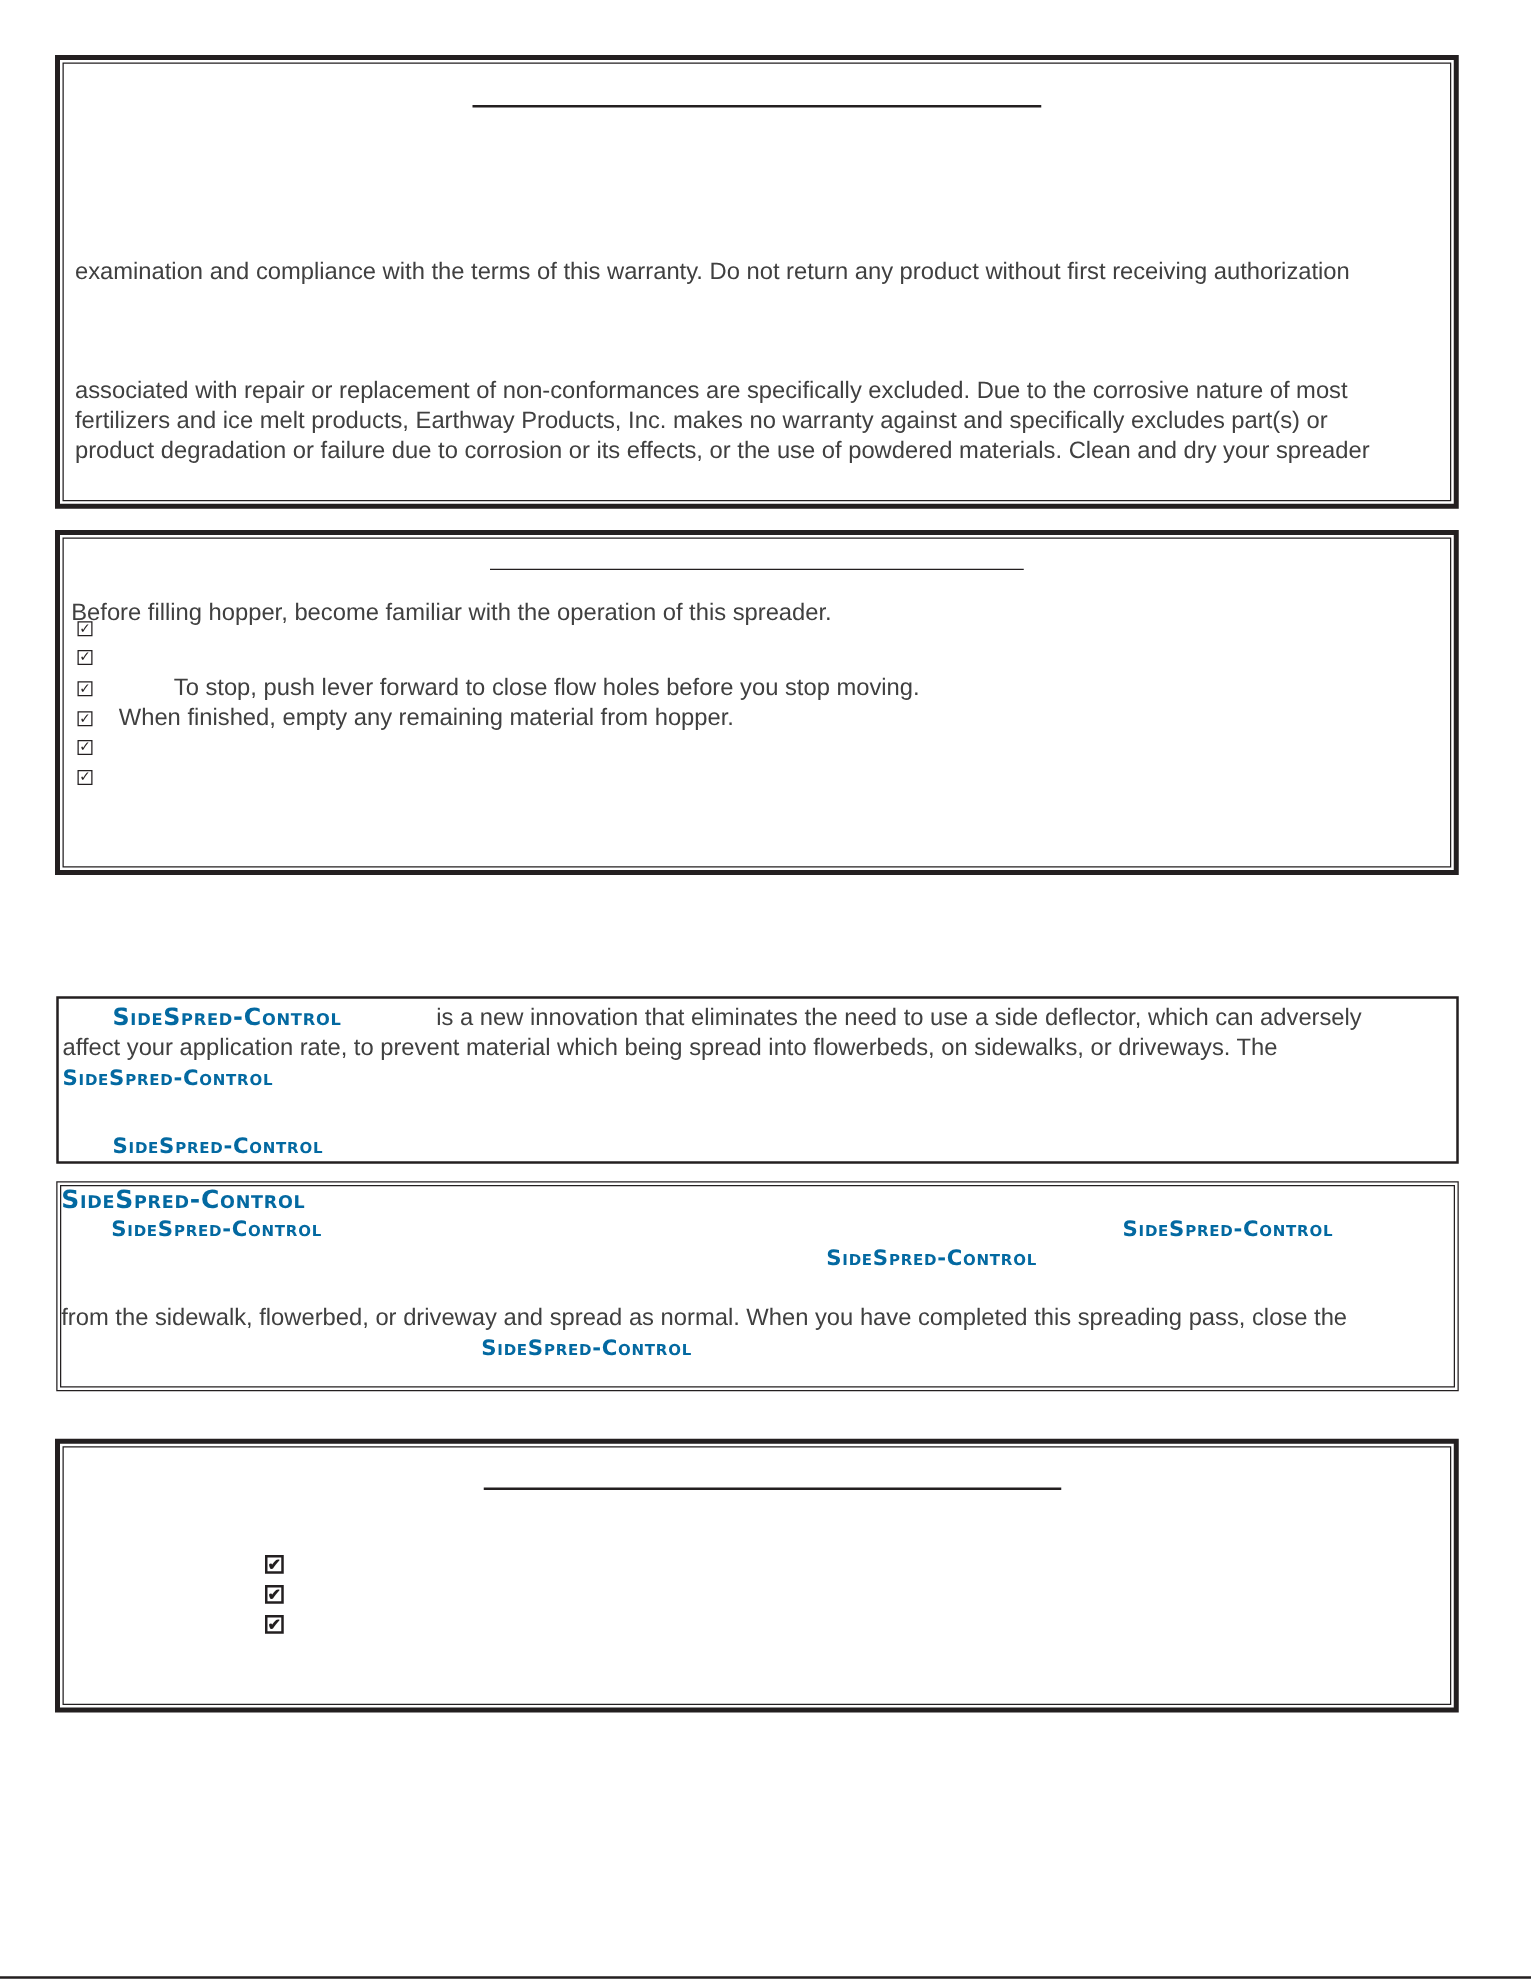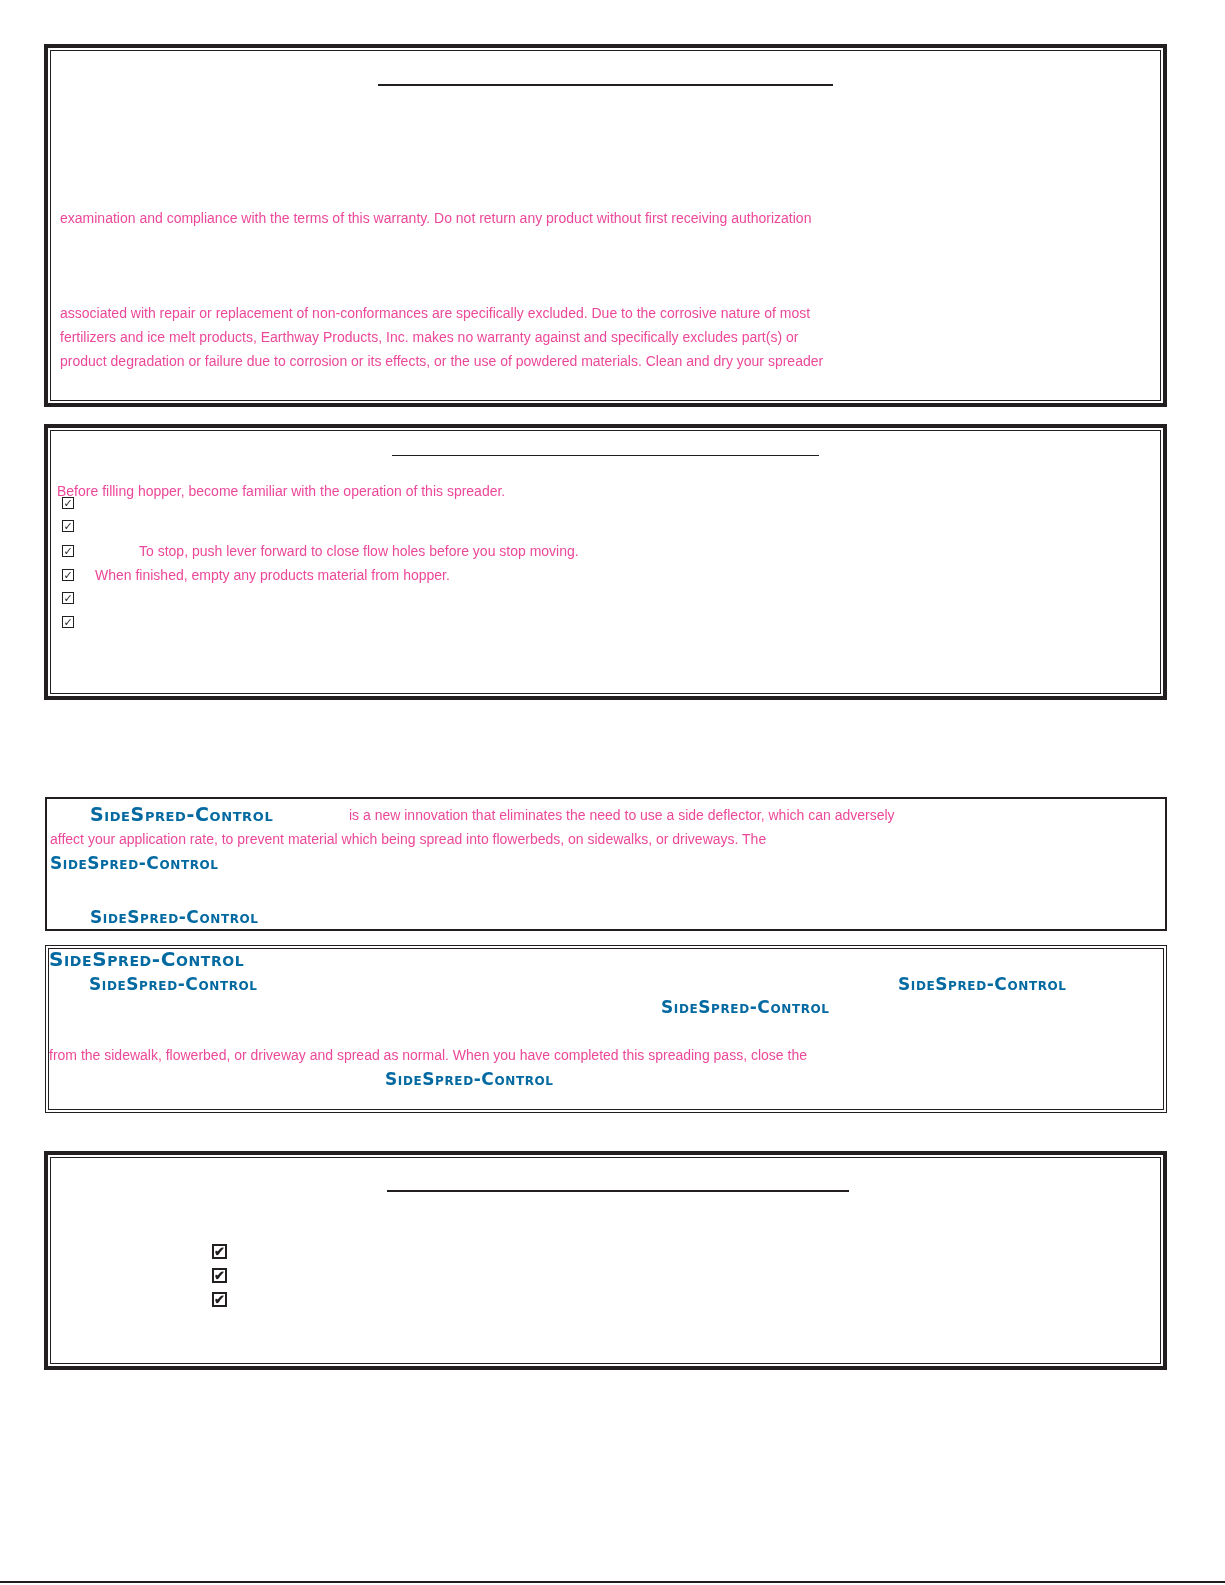--- a/index.html
+++ b/index.html
@@ -29,24 +29,24 @@
     .sbox {
       position: absolute;
       box-sizing: border-box;
       border: 2px solid #231f20;
       background: #fff;
     }
     .rule { position: absolute; height: 2px; background: #231f20; }
     .rule.thin { height: 1px; }
     .line {
       position: absolute;
-      font-size: 14px;
+      font-size: 19px;
       line-height: 22px;
       white-space: nowrap;
-      color: #ec4899;
+      color: #404040;
     }
     .brand {
       position: absolute;
       font-family: "DejaVu Sans", sans-serif;
       font-weight: bold;
       font-variant: small-caps;
       font-size: 19px;
       line-height: 22px;
       letter-spacing: 0.6px;
       white-space: nowrap;
@@ -87,21 +87,21 @@
 <div class="rule thin" style="left:392px; top:455px; width:427px;"></div>
 <div class="line" style="left:57px; top:459px;margin-top:21px;">Before filling hopper, become familiar with the operation of this spreader.</div>
 
 <div class="chk" style="left:62px; top:497px;">✓</div>
 <div class="line" style="left:95px; top:492px;"></div>
 <div class="chk" style="left:62px; top:520px;">✓</div>
 <div class="line" style="left:95px; top:515px;"></div>
 <div class="chk" style="left:62px; top:545px;">✓</div>
 <div class="line" style="left:95px; top:540px;margin-left:44px;">To stop, push lever forward to close flow holes before you stop moving.</div>
 <div class="chk" style="left:62px; top:569px;">✓</div>
-<div class="line" style="left:95px; top:564px;">When finished, empty any products material from hopper.</div>
+<div class="line" style="left:95px; top:564px;">When finished, empty any remaining material from hopper.</div>
 <div class="chk" style="left:62px; top:592px;">✓</div>
 <div class="line" style="left:95px; top:587px;"></div>
 <div class="chk" style="left:62px; top:616px;">✓</div>
 <div class="line" style="left:95px; top:611px;"></div>
 
 <div class="sbox" style="left:45px; top:797px; width:1122px; height:134px;"></div>
 <div class="brand" style="left:90px; top:803px;">SideSpred-Control</div>
 <div class="line" style="left:349px; top:804px;">is a new innovation that eliminates the need to use a side deflector, which can adversely</div>
 <div class="line" style="left:50px; top:828px;">affect your application rate, to prevent material which being spread into flowerbeds, on sidewalks, or driveways.  The</div>
 <div class="brand" style="left:50px; top:852px; font-size:17px;">SideSpred-Control</div>

